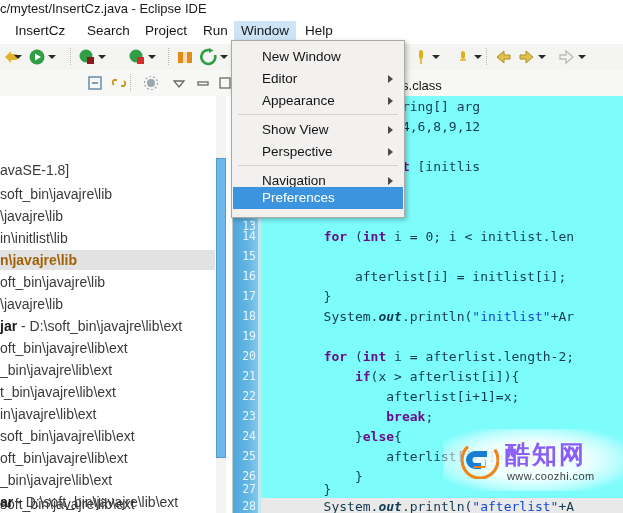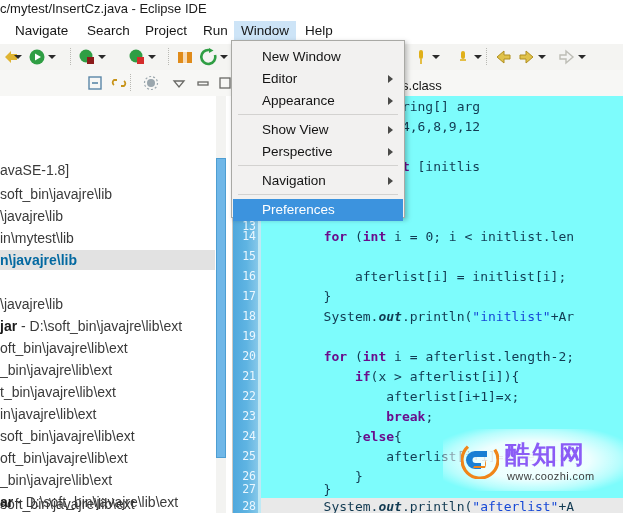--- a/index.html
+++ b/index.html
@@ -58,21 +58,21 @@
   }
   #lp-thumb{
     position:absolute;right:6px;top:62px;width:10px;height:300px;
     background:#6fb7e8;border:1px solid #4e9ed2;box-sizing:border-box;
   }
   .treerow{
     position:absolute;left:0;height:20px;line-height:20px;
     white-space:nowrap;font-size:14px;color:#3a3a3a;
     overflow:hidden;
   }
-  .treerow.sel{background:#e2e2e2;color:#0369a1;font-weight:bold;}
+  .treerow.sel{background:#e2e2e2;color:#a16207;font-weight:bold;}
   .treerow b{color:#1a1a1a;}
   
   #editor{
     position:absolute;left:233px;top:96px;width:390px;height:417px;
     background:#7dfcfc;overflow:hidden;
   }
   #tabbar{
     position:absolute;left:233px;top:76px;width:390px;height:20px;
     background:#f7f7f5;
   }
@@ -149,21 +149,21 @@
   }
 </style>
 </head>
 <body>
 
 <div id="titlebar">
   <div class="ttl">c/mytest/InsertCz.java - Eclipse IDE</div>
 </div>
 
 <div id="menubar">
-    <div class="mi" style="left: 8px;">Navigate</div>
+    <div class="mi" style="left: 8px;">InsertCz</div>
     <div class="mi" style="left: 80px;">Search</div>
     <div class="mi" style="left: 138px;">Project</div>
     <div class="mi" style="left: 196px;">Run</div>
     <div class="mi active" style="left: 234px;">Window</div>
     <div class="mi" style="left: 298px;">Help</div>
   </div>
 
 <div id="toolbar1">
     <div class="tbicon" style="left: 2px;"><svg viewBox="0 0 18 18" width="18" height="18">
         <path d="M3 9 L9 3 L9 6 L15 6 L15 12 L9 12 L9 15 Z" fill="#d9a400" opacity=".8"></path>
@@ -254,22 +254,23 @@
     <div class="treerow" style="top: 396px; left: 0px; width: 215px;"><b>ar</b> - D:\soft_bin\javajre\lib\ext</div>
     <div class="treerow" style="top: 374px; left: 0px; width: 215px;">_bin\javajre\lib\ext</div>
     <div class="treerow" style="top: 352px; left: 0px; width: 215px;">oft_bin\javajre\lib\ext</div>
     <div class="treerow" style="top: 330px; left: 0px; width: 215px;">soft_bin\javajre\lib\ext</div>
     <div class="treerow" style="top: 308px; left: 0px; width: 215px;">in\javajre\lib\ext</div>
     <div class="treerow" style="top: 286px; left: 0px; width: 215px;">t_bin\javajre\lib\ext</div>
     <div class="treerow" style="top: 264px; left: 0px; width: 215px;">_bin\javajre\lib\ext</div>
     <div class="treerow" style="top: 242px; left: 0px; width: 215px;">oft_bin\javajre\lib\ext</div>
     <div class="treerow" style="top: 220px; left: 0px; width: 215px;"><b>jar</b> - D:\soft_bin\javajre\lib\ext</div>
     <div class="treerow" style="top: 198px; left: 0px; width: 215px;">\javajre\lib</div>
+    <div class="treerow" style="top: 176px; left: 0px; width: 215px;">oft_bin\javajre\lib</div>
     <div class="treerow sel" style="top: 154px; left: 0px; width: 215px;">n\javajre\lib</div>
-    <div class="treerow" style="top: 132px; left: 0px; width: 215px;">in\mytest\lib</div>
+    <div class="treerow" style="top: 132px; left: 0px; width: 215px;">in\initlist\lib</div>
     <div class="treerow" style="top: 110px; left: 0px; width: 215px;">\javajre\lib</div>
     <div class="treerow" style="top: 88px; left: 0px; width: 215px;">soft_bin\javajre\lib</div>
     <div class="treerow" style="top: 64px; left: 0px; width: 215px;">avaSE-1.8]</div>
   <div id="lp-scroll"></div>
   <div id="lp-thumb"></div>
 </div>
 
 <div id="tabbar">
     <div class="etab" style="left: 2px;">ntStream.class</div>
     <div class="etab" style="left: 122px;"><span style="display: inline-block; width: 13px; height: 13px; vertical-align: -2px; margin-right: 3px;"><svg viewBox="0 0 13 13" width="13" height="13">
@@ -325,21 +326,21 @@
 <div id="dropdown">
     <div class="dsep" style="top: 73px;"></div>
     <div class="dsep" style="top: 124px;"></div>
     <div class="dsep" style="top: 153px;"></div>
     <div class="ditem" style="top: 5px;">New Window</div>
     <div class="ditem" style="top: 27px;">Editor<span class="arr"></span></div>
     <div class="ditem" style="top: 49px;">Appearance<span class="arr"></span></div>
     <div class="ditem" style="top: 100px;">Perspective<span class="arr"></span></div>
     <div class="ditem" style="top: 78px;">Show View<span class="arr"></span></div>
     <div class="ditem" style="top: 129px;">Navigation<span class="arr"></span></div>
-    <div class="ditem hl" style="top: 158px;">Preferences</div>
+    <div class="ditem hl" style="top: 146px;">Preferences</div>
   </div>
 
 <div id="wm">
   <div id="wm-glow"></div>
   <svg id="wm-logo" viewBox="0 0 38 38">
     <circle cx="19" cy="19" r="18" fill="none" stroke="#f08519" stroke-width="3.2" stroke-dasharray="82 32" transform="rotate(-35 19 19)"></circle>
     <path d="M26 10 L14 10 A9 9 0 0 0 14 28 L20 28 L20 22 L14.5 22 A3 3 0 0 1 14.5 16 L26 16 Z" fill="#1a7fd4"></path>
     <path d="M12 27 L24 27 A9 9 0 0 0 24 19 L24 25 L13 25 Z" fill="#f08519"></path>
   </svg>
   <div id="wm-cn">酷知网</div>

